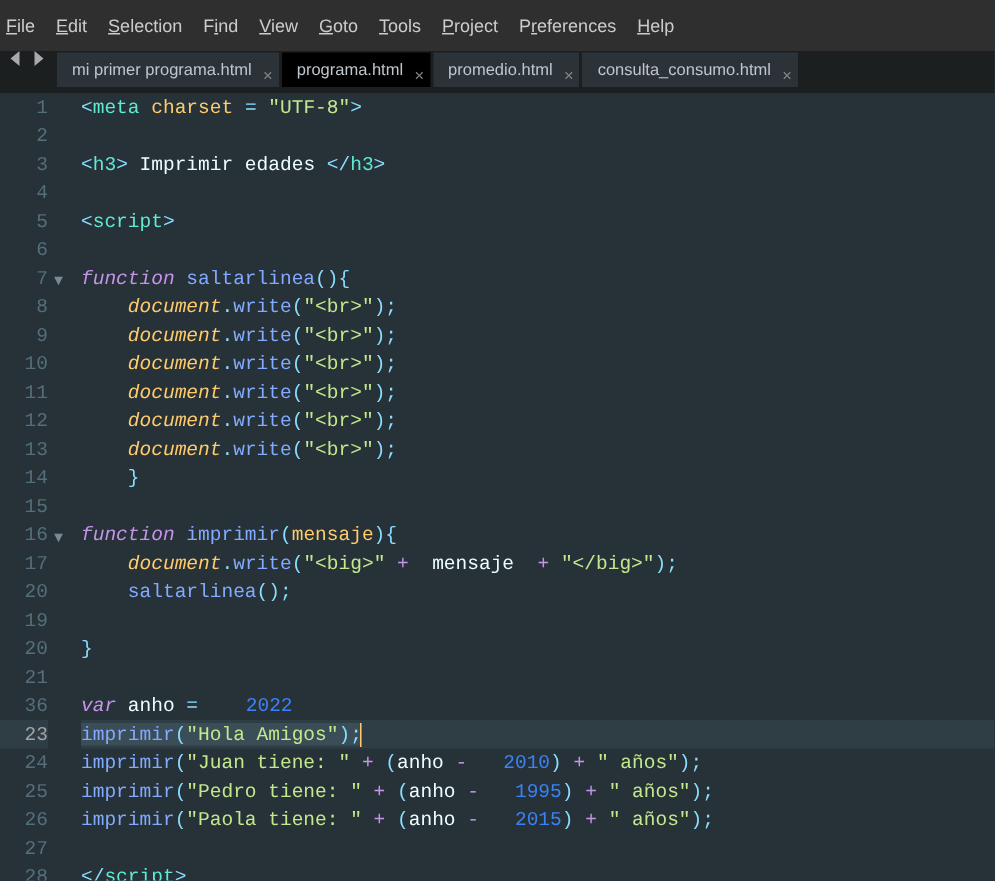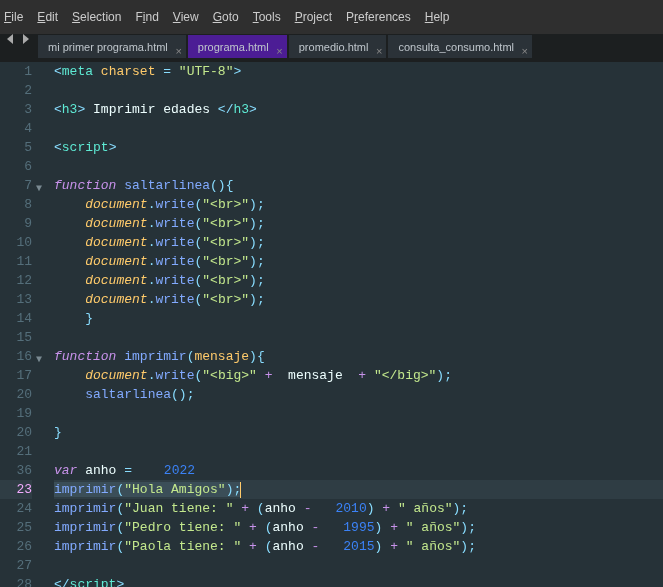--- a/index.html
+++ b/index.html
@@ -47,21 +47,21 @@
     font-family: "Segoe UI", sans-serif;
     font-size: 11px;
     padding: 0 18px 0 10px;
     height: 24px;
     line-height: 24px;
     margin-right: 2px;
     position: relative;
     border-top: 1px solid #1c1f20;
   }
   .tab.active {
-    background: #4c1d95;
+    background: #000000;
   }
   .tab .close {
     position: absolute;
     right: 4px;
     top: 4px;
     font-size: 11px;
     color: #888;
   }
   .editor {
     display: flex;
@@ -84,21 +84,21 @@
   }
   .gline .fold {
     position: absolute;
     right: -10px;
     top: 3px;
     color: #7a8a92;
     font-size: 10px;
   }
   .gline.active-l {
     background: #2f3d44;
-    color: #f0abfc;
+    color: #a3a3a3;
   }
   .code {
     flex: 1;
     padding-left: 12px;
   }
   .cline {
     height: 19px;
     line-height: 19px;
     white-space: pre;
   }

